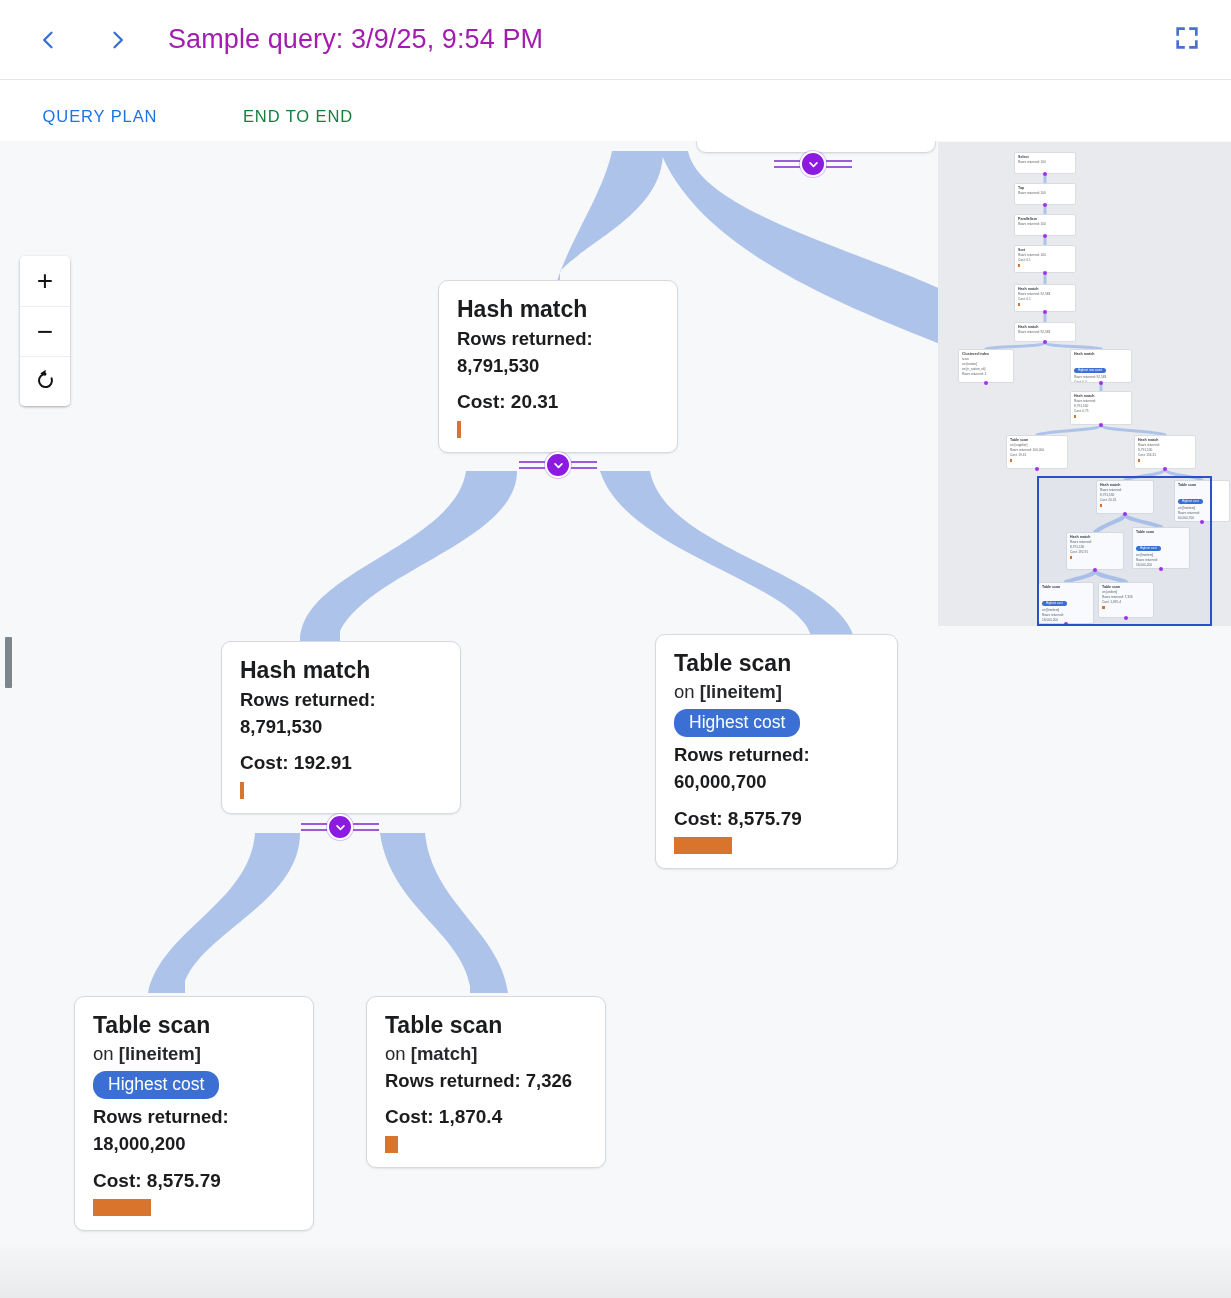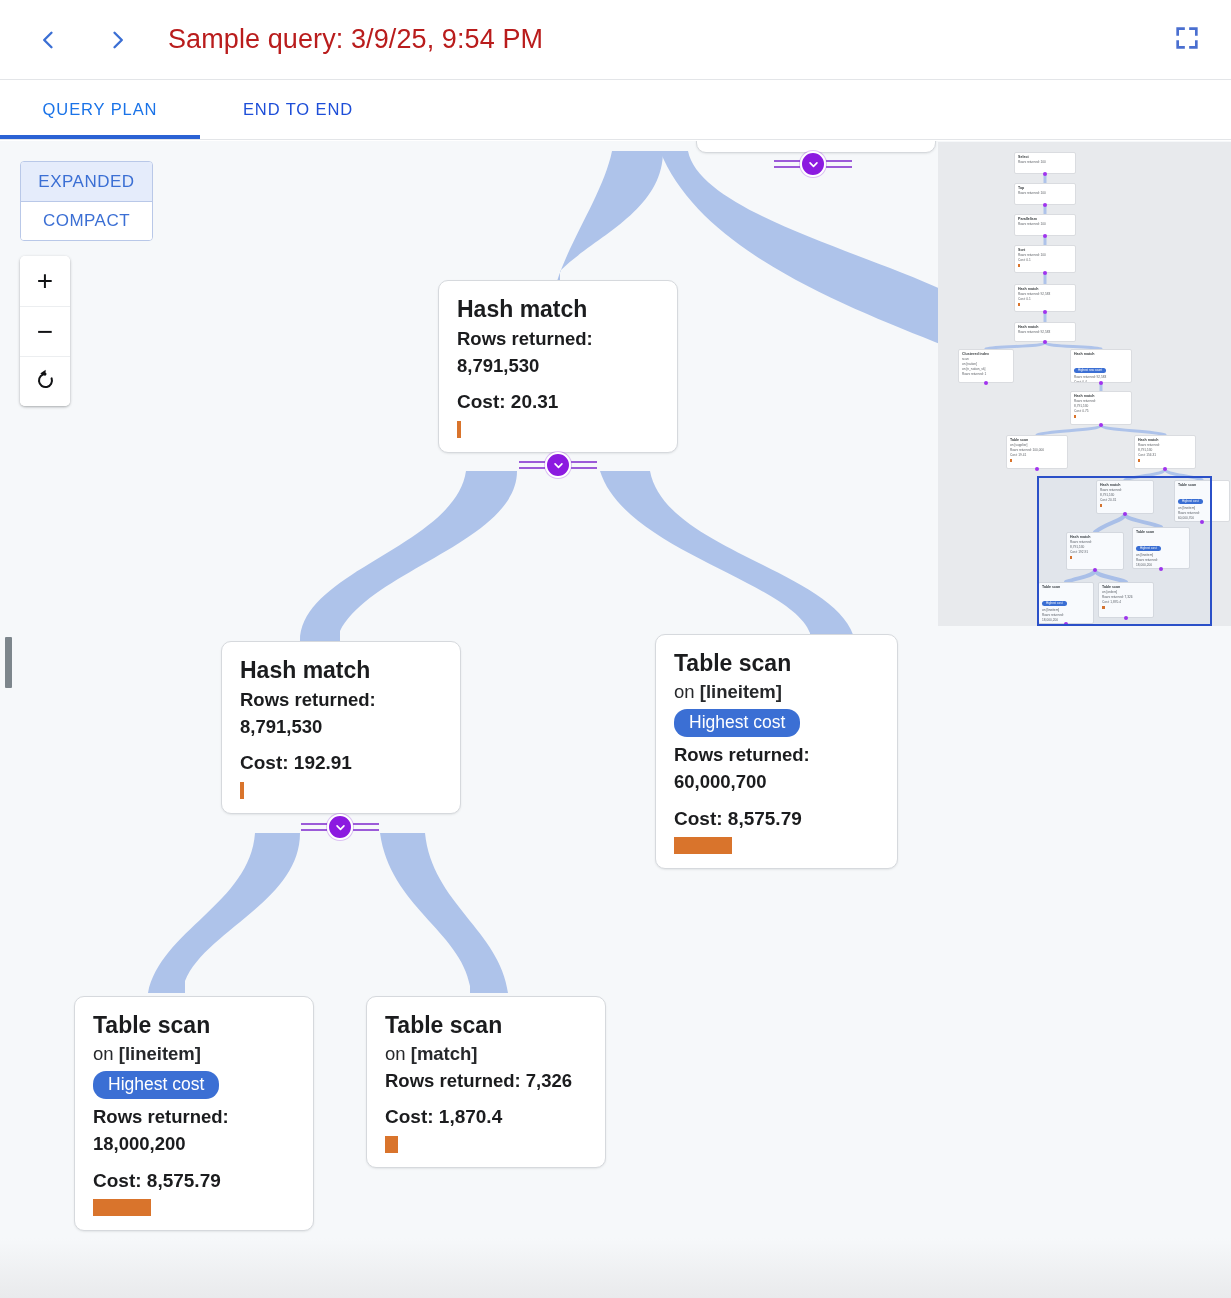--- a/index.html
+++ b/index.html
@@ -20,42 +20,42 @@
   }
   .nav-btn {
     width: 48px; height: 48px; margin-left: 22px;
     display: flex; align-items: center; justify-content: center;
     border-radius: 50%; cursor: pointer; background: transparent;
   }
   .nav-btn:first-of-type { margin-left: 24px; }
   .nav-btn svg { display: block; }
   .header-title {
     margin-left: 26px;
-    font-size: 27px; color: #b91c1c; letter-spacing: 0.1px;
+    font-size: 27px; color: #a21caf; letter-spacing: 0.1px;
     white-space: nowrap;
   }
   .fullscreen-btn {
     position: absolute; right: 20px; top: 16px;
     width: 48px; height: 48px;
     display: flex; align-items: center; justify-content: center;
     cursor: pointer; border-radius: 50%;
   }
 
   
   .tabs {
-    position: absolute; left: 0; top: 80px;
+    position: absolute; left: 0; top: 87px;
     width: 1231px; height: 60px;
     background: #ffffff;
     border-bottom: 1px solid #e3e5e8;
     display: flex; align-items: stretch;
   }
   .tab {
     display: flex; align-items: center; justify-content: center;
     font-size: 16.5px; font-weight: 500; letter-spacing: 0.9px;
-    color: #1d4ed8; cursor: pointer; position: relative;
+    color: #15803d; cursor: pointer; position: relative;
     padding: 0 10px;
   }
   .tab.t0 { width: 200px; color: #1a73e8; }
   .tab.t1 { width: 196px; }
   .tab.active::after {
     content: ""; position: absolute; left: 0; right: 0; bottom: 0;
     height: 4px; background: #2b62d4;
   }
 
   
@@ -272,28 +272,20 @@
       <path d="M517,330 C517,400 370,430 340,490 L340,500 L300,500 C300,430 455,405 466,330 Z"></path>
 
       <path d="M600,330 C625,410 790,440 810,492 L810,500 L855,500 C840,430 665,410 650,330 Z"></path>
 
       <path d="M300,692 C300,760 205,790 185,840 L185,852 L148,852 C160,790 250,762 255,692 Z"></path>
 
       <path d="M380,692 C390,765 460,790 470,845 L470,852 L508,852 C500,790 432,762 425,692 Z"></path>
     </g>
   </svg>
 
-  <div class="mode-toggle">
-    <div class="mode-btn selected">
-      <span>EXPANDED</span>
-    </div>
-    <div class="mode-btn">
-      <span>COMPACT</span>
-    </div>
-  </div>
 
   <div class="zoom-controls">
     <div class="zoom-btn">
       <span class="glyph">+</span>
     </div>
     <div class="zoom-btn">
       <span class="glyph">−</span>
     </div>
     <div class="zoom-btn">
       <span>

